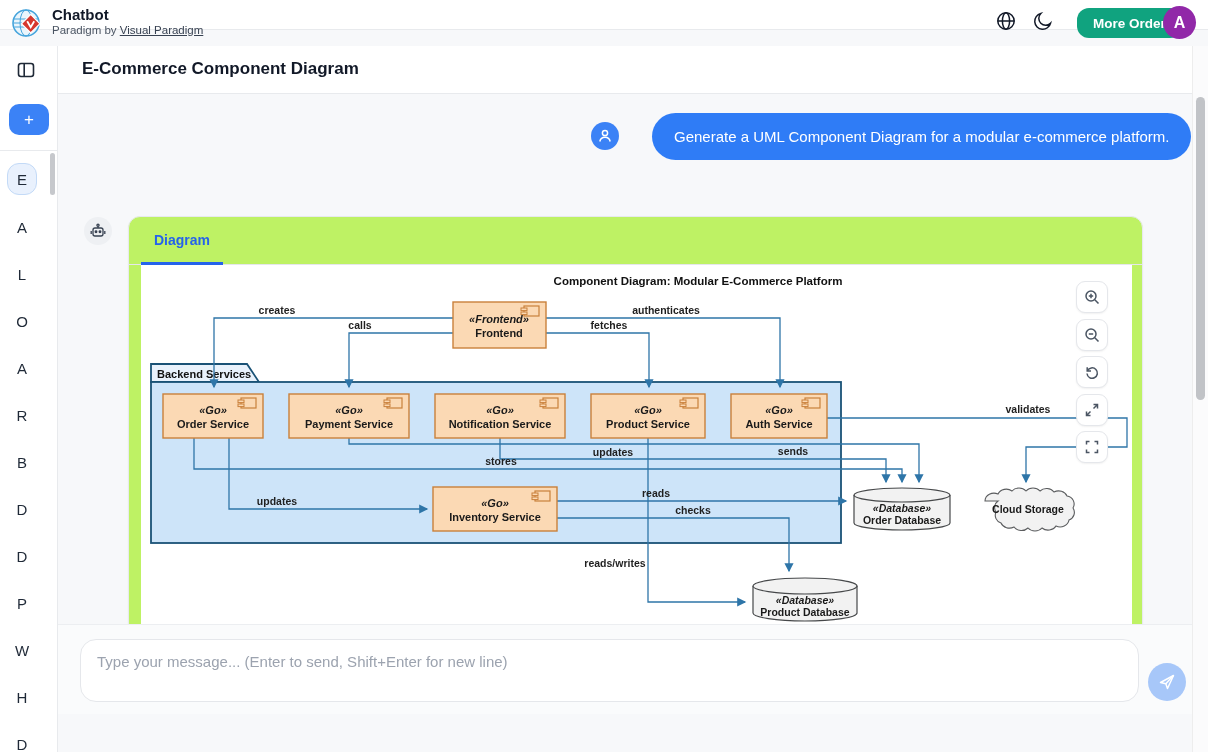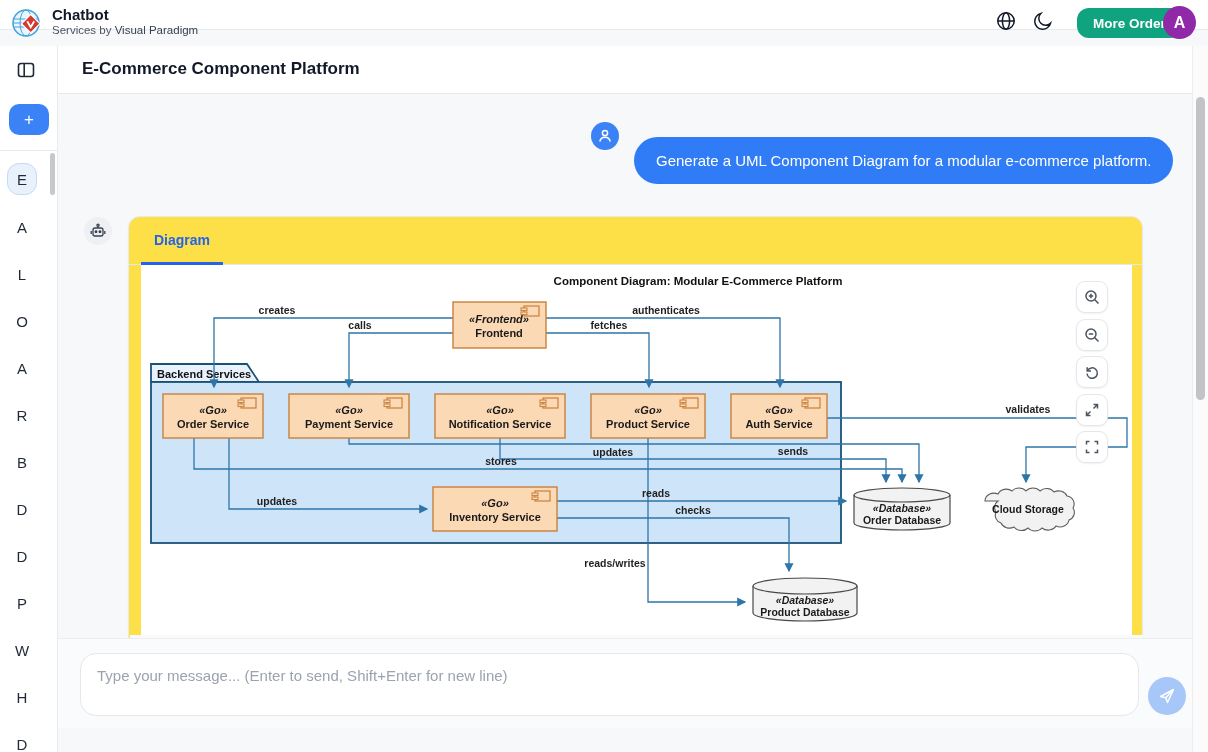--- a/index.html
+++ b/index.html
@@ -5,21 +5,21 @@
   * { margin:0; padding:0; box-sizing:border-box; }
   html,body { width:1208px; height:752px; }
   body { font-family:"Liberation Sans", sans-serif; background:#f7f8fa; }
   .app { position:absolute; left:0; top:0; width:1208px; height:752px; overflow:hidden; background:#f7f8fa; }
 
   
   .topbar { position:absolute; left:0; top:0; width:1208px; height:30px; background:#ffffff; border-bottom:1px solid #e8eaed; z-index:30; }
   .logo { position:absolute; left:12px; top:8px; width:30px; height:30px; }
   .app-title { position:absolute; left:52px; top:6px; font-size:15px; font-weight:700; color:#111827; }
   .powered { position:absolute; left:52px; top:24px; font-size:11.5px; color:#4b5563; }
-  .powered a { color:#374151; cursor:pointer; }
+  .powered a { color:#374151; text-decoration:underline; cursor:pointer; }
   .iconbtn { position:absolute; width:24px; height:24px; top:10px; background:none; border:none; cursor:pointer; color:#111827; }
   .globe-btn { left:994px; } .moon-btn { left:1031px; }
   .more-apps { position:absolute; left:1077px; top:8px; height:30px; padding:0 16px; background:#10a37f; color:#fff; border:none; border-radius:12px; font-size:13.5px; font-weight:600; font-family:"Liberation Sans",sans-serif; cursor:pointer; }
   .avatar { position:absolute; left:1163px; top:6px; width:33px; height:33px; border-radius:50%; background:#9128a8; color:#fff; font-size:16px; font-weight:700; text-align:center; line-height:33px; cursor:pointer; }
 
   
   .leftrail { position:absolute; left:0; top:46px; width:58px; height:706px; background:#ffffff; border-right:1px solid #e8eaed; z-index:20; }
   .rail-toggle { position:absolute; left:15px; top:14px; width:22px; height:22px; background:none; border:none; cursor:pointer; color:#1f2937; }
   .new-chat { position:absolute; left:9px; top:58px; width:40px; height:31px; background:#3b82f6; border:none; border-radius:10px; color:#fff; font-size:17px; cursor:pointer; line-height:29px; }
   .rail-divider { position:absolute; left:0; top:104px; width:58px; height:1px; background:#e8eaed; }
@@ -27,26 +27,26 @@
   .rail-item.active { background:#e9f1fd; border:1px solid #c3daf7; }
   .rail-scroll { position:absolute; left:50px; top:107px; width:5px; height:42px; border-radius:3px; background:#c6c8cc; cursor:pointer; }
 
   
   .titlebar { position:absolute; left:58px; top:46px; width:1150px; height:48px; background:#ffffff; border-bottom:1px solid #e8eaed; z-index:10; }
   .page-title { position:absolute; left:24px; top:13px; font-size:17px; font-weight:700; color:#111827; }
 
   
   .user-avatar { position:absolute; left:591px; top:122px; width:28px; height:28px; border-radius:50%; background:#3b82f6; }
   .user-avatar svg { position:absolute; left:6px; top:6px; }
-  .bubble { position:absolute; left:634px; top:113px; width:539px; height:47px; background:#2f7cf6; border-radius:24px; color:#fff; font-size:15px; line-height:47px; padding:0 22px; white-space:nowrap; overflow:hidden;margin-top:24px; }
+  .bubble { position:absolute; left:652px; top:113px; width:539px; height:47px; background:#2f7cf6; border-radius:24px; color:#fff; font-size:15px; line-height:47px; padding:0 22px; white-space:nowrap; overflow:hidden; }
   .bot-avatar { position:absolute; left:84px; top:217px; width:28px; height:28px; border-radius:50%; background:#eef0f3; }
   .bot-avatar svg { position:absolute; left:6px; top:6px; }
 
   
-  .card { position:absolute; left:128px; top:216px; width:1015px; height:442px; background:#fde047; border:1px solid #e8eaed; border-radius:12px; box-shadow:0 1px 2px rgba(0,0,0,.04); }
+  .card { position:absolute; left:128px; top:216px; width:1015px; height:442px; background:#bef264; border:1px solid #e8eaed; border-radius:12px; box-shadow:0 1px 2px rgba(0,0,0,.04); }
   .tabbar { position:absolute; left:0; top:0; width:100%; height:48px; border-bottom:1px solid #e5e7eb; }
   .tab { position:absolute; top:0; height:48px; background:none; border:none; font-family:"Liberation Sans",sans-serif; font-size:14px; cursor:pointer; }
   .tab-0 { left:12px; width:82px; color:#2563eb; font-weight:700; border-bottom:3px solid #2563eb; }
   .tab-1 { left:94px; width:146px; color:#4b5563; font-weight:500; }
   .canvas { position:absolute; left:12px; top:48px; width:991px; height:370px; background:#fff; overflow:hidden; }
   .card-footer { position:absolute; left:1px; top:418px; width:1013px; height:23px; background:#f8fafc; border-radius:0 0 11px 11px; }
 
   
   .ctrl { position:absolute; right:24px; width:32px; height:32px; background:#fff; border:1px solid #e5e7eb; border-radius:9px; box-shadow:0 1px 2px rgba(0,0,0,.06); cursor:pointer; color:#6b7280; }
   .ctrl svg { position:absolute; left:7px; top:7px; }
@@ -54,21 +54,21 @@
 
   
   .d-title { font-size:11.5px; font-weight:700; fill:#111; }
   .node-st { font-size:11px; font-weight:700; font-style:italic; fill:#1a1a1a; }
   .node-nm { font-size:11px; font-weight:700; fill:#1a1a1a; }
   .edge-lb { font-size:10.5px; font-weight:600; fill:#1f1f1f; }
   .db-st { font-size:10.5px; font-weight:600; font-style:italic; fill:#1a1a1a; }
   .db-nm { font-size:10.5px; font-weight:600; fill:#1a1a1a; }
 
   
-  .composer { position:absolute; left:58px; top:638px; width:1134px; height:90px; background:#fafbfc; border-top:1px solid #eceef1; z-index:10; }
+  .composer { position:absolute; left:58px; top:624px; width:1134px; height:90px; background:#fafbfc; border-top:1px solid #eceef1; z-index:10; }
   .composer textarea { position:absolute; left:22px; top:14px; width:1059px; height:63px; border:1px solid #e5e7eb; border-radius:16px; padding:13px 16px; font-family:"Liberation Sans",sans-serif; font-size:15px; color:#111827; resize:none; outline:none; background:#fff; }
   .composer textarea::placeholder { color:#9ca3af; }
   .send-btn { position:absolute; left:1090px; top:38px; width:38px; height:38px; border-radius:50%; background:#a7c7f9; border:none; cursor:pointer; }
   .send-btn svg { position:absolute; left:10px; top:10px; }
 
   
   .page-scrollbar { position:absolute; left:1192px; top:46px; width:16px; height:706px; background:#fbfbfc; border-left:1px solid #ededed; z-index:40; }
   .page-scrollbar .thumb { position:absolute; left:3px; top:51px; width:9px; height:303px; border-radius:5px; background:#c1c3c7; cursor:pointer; }
 </style>
 </head>
@@ -78,21 +78,21 @@
 
   <header class="topbar">
     <svg class="logo" viewBox="0 0 30 30">
       <circle cx="14" cy="15" r="13" fill="#eaf5fc" stroke="#45a4dc" stroke-width="1.6"></circle>
       <path d="M2 11 H26 M1.5 15 H26 M2.5 19 H25" stroke="#45a4dc" stroke-width="1" fill="none"></path>
       <ellipse cx="14" cy="15" rx="6" ry="13" fill="none" stroke="#45a4dc" stroke-width="1"></ellipse>
       <rect x="12.2" y="9.2" width="13" height="13" transform="rotate(45 18.7 15.7)" fill="#d6372e" stroke="#fff" stroke-width="1.2"></rect>
       <path d="M15.2 13.2 L18.7 19.2 L22.2 13.2" fill="none" stroke="#fff" stroke-width="1.8"></path>
     </svg>
     <div class="app-title">Chatbot</div>
-    <div class="powered"><span>Services by </span><a>Visual Paradigm</a></div>
+    <div class="powered"><span>Paradigm by </span><a>Visual Paradigm</a></div>
     <button class="iconbtn globe-btn">
       <svg width="22" height="22" viewBox="0 0 22 22" fill="none" stroke="#111827" stroke-width="1.5">
         <circle cx="11" cy="11" r="8.2"></circle>
           <ellipse cx="11" cy="11" rx="3.6" ry="8.2"></ellipse>
           <path d="M2.8 11 H19.2"></path>
       </svg>
     </button>
     <button class="iconbtn moon-btn">
       <svg width="22" height="22" viewBox="0 0 22 22" fill="none" stroke="#111827" stroke-width="1.5">
         <path d="M18.5 13.2 A8 8 0 1 1 8.8 3.5 A6.8 6.8 0 0 0 18.5 13.2 Z"></path>
@@ -122,21 +122,21 @@
     <div class="rail-item" style="top:448px">D</div>
     <div class="rail-item" style="top:495px">D</div>
     <div class="rail-item" style="top:542px">P</div>
     <div class="rail-item" style="top:589px">W</div>
     <div class="rail-item" style="top:636px">H</div>
     <div class="rail-item" style="top:683px">D</div>
     <div class="rail-scroll"></div>
   </nav>
 
   <div class="titlebar">
-    <div class="page-title">E-Commerce Component Platform</div>
+    <div class="page-title">E-Commerce Component Diagram</div>
   </div>
 
   <div class="user-avatar">
     <svg width="16" height="16" viewBox="0 0 16 16" fill="none" stroke="#fff" stroke-width="1.5">
       <circle cx="8" cy="5" r="2.6"></circle>
         <path d="M2.8 13.5 A5.3 5.3 0 0 1 13.2 13.5"></path>
     </svg>
   </div>
   <div class="bubble">Generate a UML Component Diagram for a modular e-commerce platform.</div>
 

